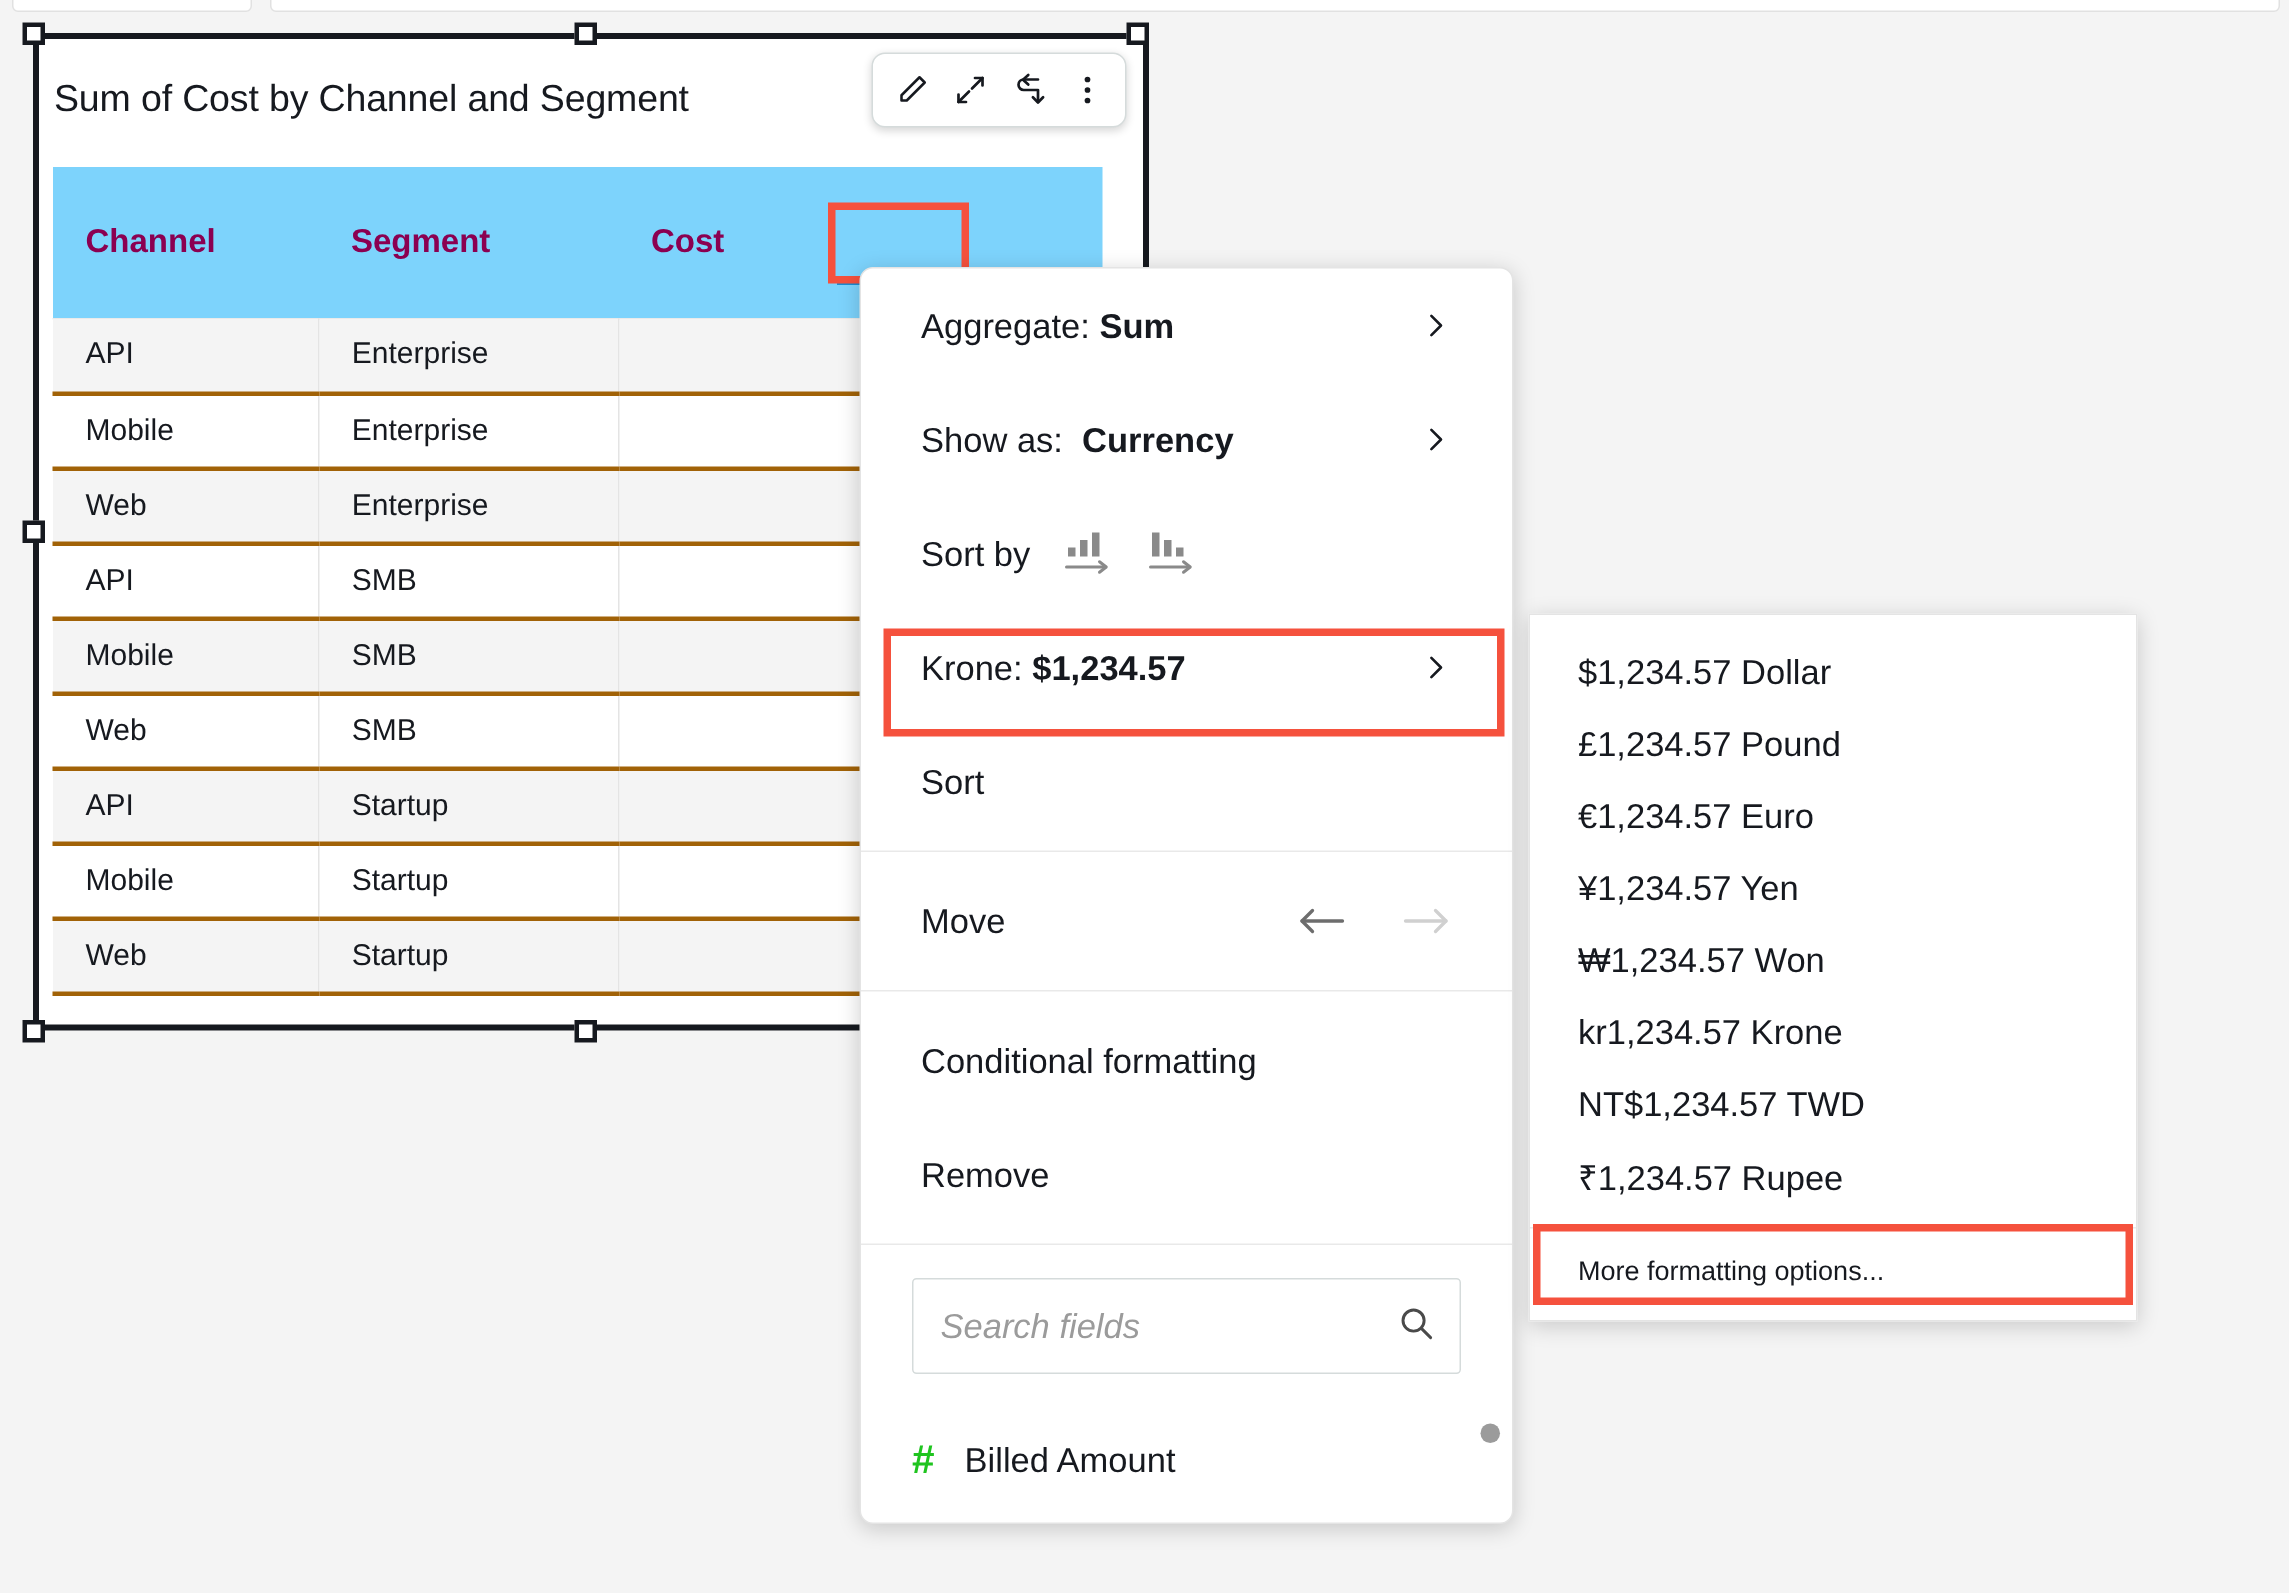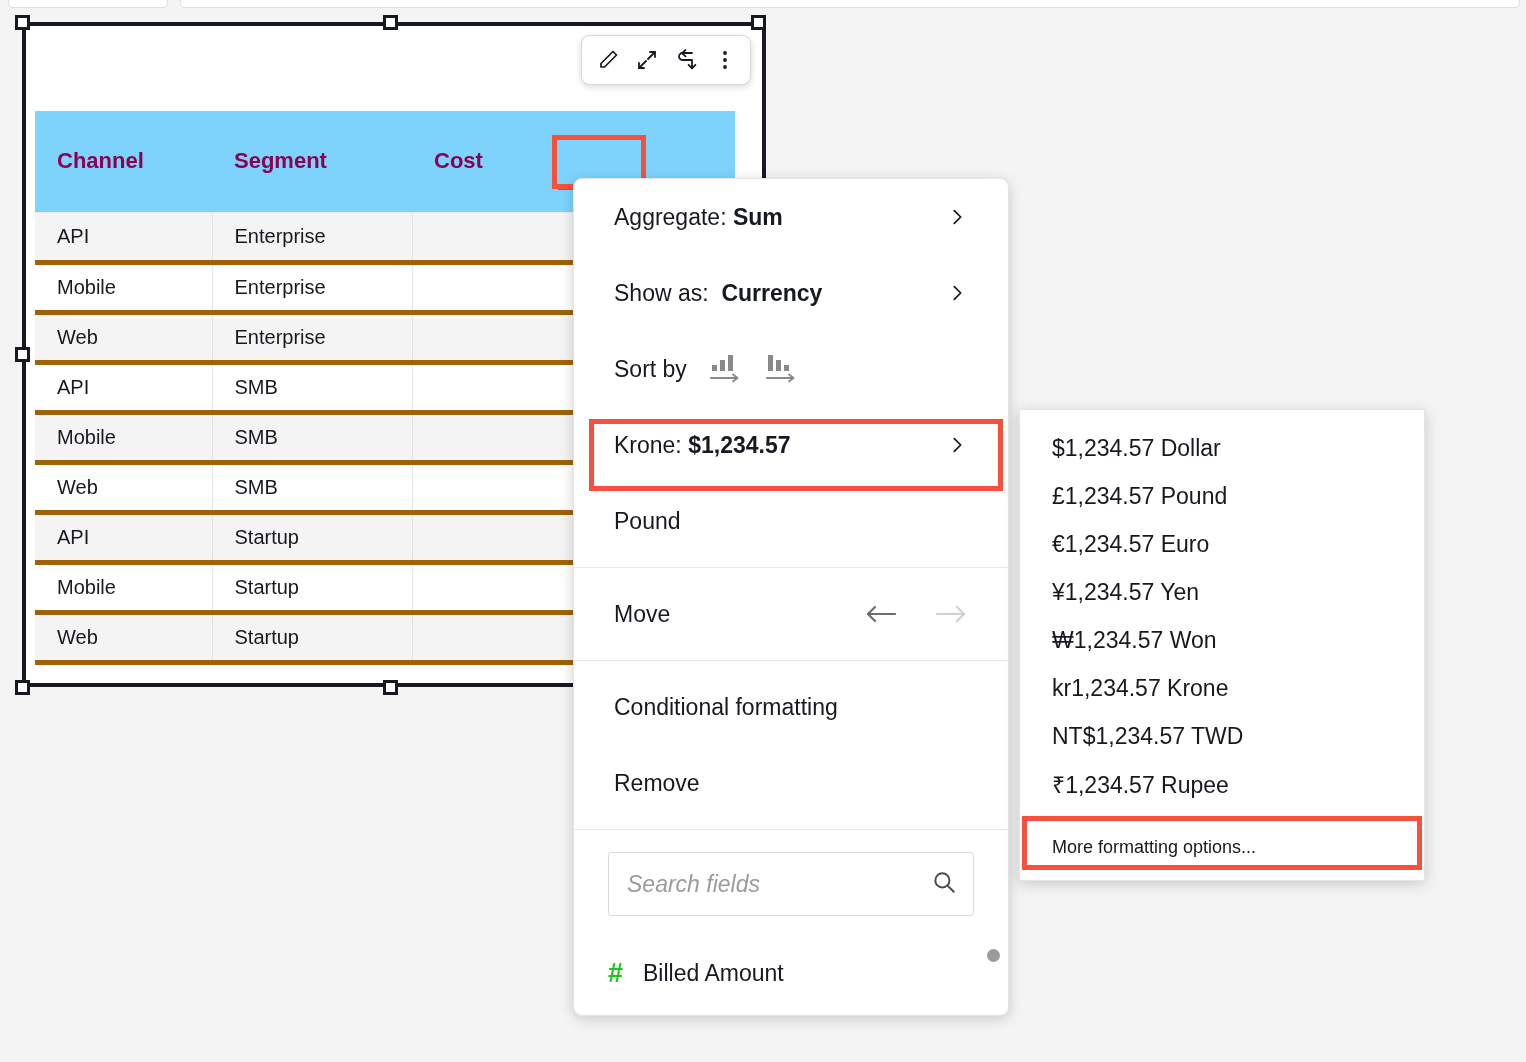--- a/index.html
+++ b/index.html
@@ -68,21 +68,21 @@
     overflow: hidden; white-space: nowrap;
   }
   .pivot thead th {
     background: #7dd3fc; height: 101px;
     color: #8b0051; font-weight: 700; font-size: 22px;
     text-align: left; border-right: none;
     vertical-align: middle;
   }
   .pivot tbody tr:nth-child(odd) td { background: #f4f4f4; }
   .pivot tbody tr:nth-child(even) td { background: #ffffff; }
-  .pivot tbody tr td { border-bottom: 5px solid #a16207; }
+  .pivot tbody tr td { border-bottom: 3px solid #a16207; }
   .pivot tbody tr:first-child td { border-top: 1px solid #eaeaea; }
   .pivot td.num { text-align: right; }
   .col-a { width: 177px; }
   .col-b { width: 200px; }
   .col-c { width: 323px; }
 
   
   .cost-hl {
     position: absolute; left: 552px; top: 135px;
     width: 94px; height: 54px;
@@ -181,20 +181,21 @@
   <div class="top-panel b"></div>
 
   <div class="sel-frame"></div>
   <div class="handle" style="left:15px;  top:15px;"></div>
   <div class="handle" style="left:383px; top:15px;"></div>
   <div class="handle" style="left:751px; top:15px;"></div>
   <div class="handle" style="left:15px;  top:347px;"></div>
   <div class="handle" style="left:15px;  top:680px;"></div>
   <div class="handle" style="left:383px; top:680px;"></div>
 
+  <div class="widget-title">Sum of Cost by Channel and Segment</div>
 
   <table class="pivot">
     <colgroup>
       <col class="col-a">
         <col class="col-b">
         <col class="col-c">
     </colgroup>
     <thead>
       <tr>
         <th>Channel</th>
@@ -344,21 +345,21 @@
       <span class="lbl-strong">$1,234.57</span>
       <span class="spacer"></span>
       <span class="chev">
         <svg width="22" height="22" viewBox="0 0 24 24" fill="none" stroke="#16191f" stroke-width="1.9" stroke-linecap="round" stroke-linejoin="round">
             <path d="M9 5l7 7-7 7"></path>
           </svg>
       </span>
     </div>
 
     <div class="mi">
-      <span>Pound</span>
+      <span>Sort</span>
     </div>
 
     <div class="mi-sep"></div>
 
     <div class="mi">
       <span>Move</span>
       <span class="spacer"></span>
       <span class="movebtns">
         <span class="movebtn">
           <svg width="34" height="26" viewBox="0 0 34 26" fill="none" stroke="#6d6d6d" stroke-width="2.2" stroke-linecap="round" stroke-linejoin="round">

